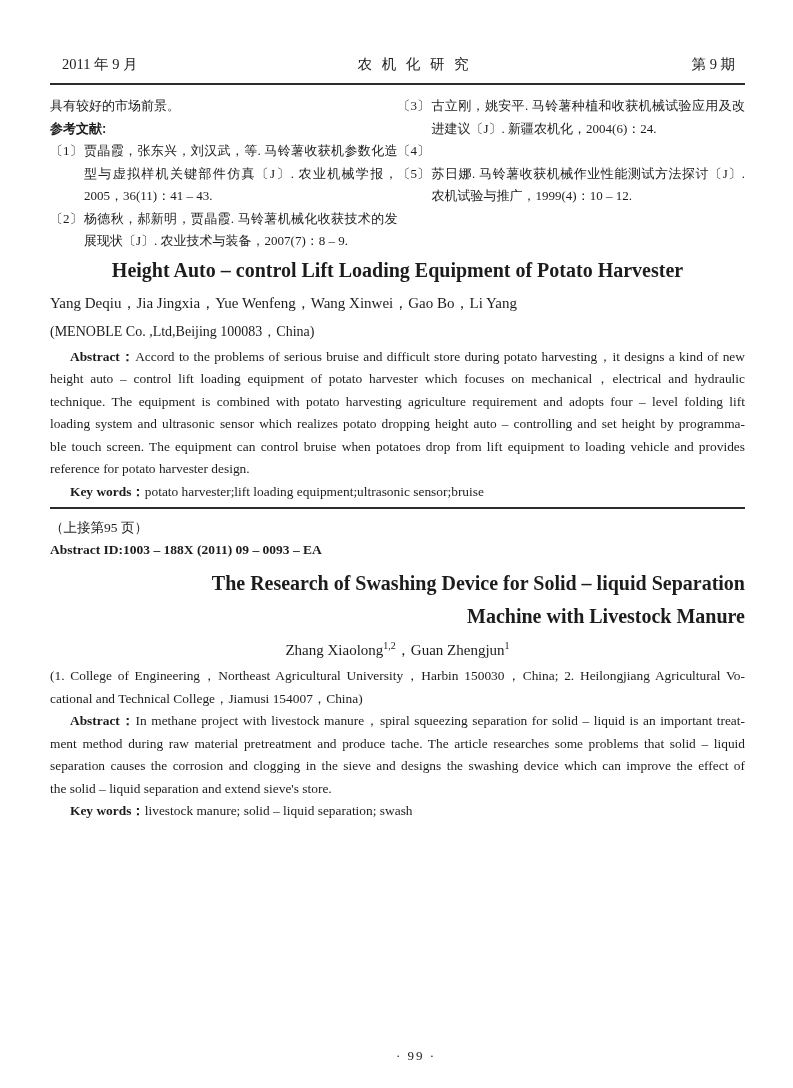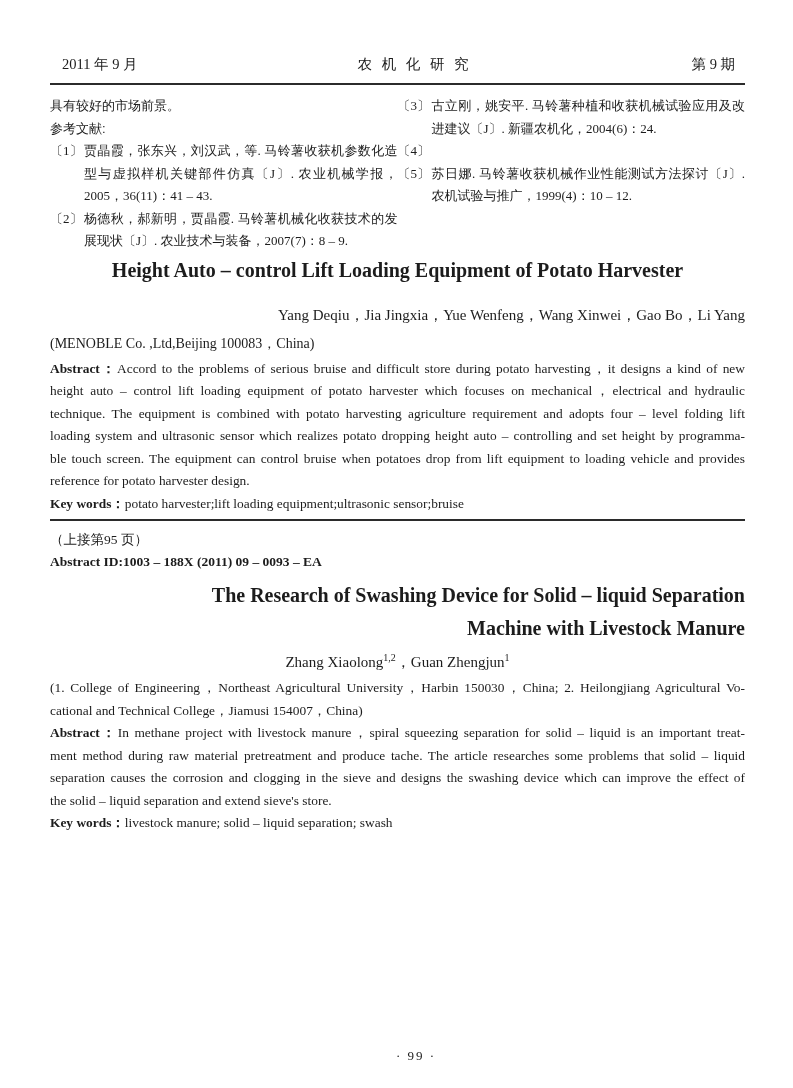--- a/index.html
+++ b/index.html
@@ -11,32 +11,32 @@
   }
   
   .hdr{display:flex;justify-content:space-between;align-items:center;
        font-size:14.5px;line-height:20px;padding:0 10px 9px 12px;
        border-bottom:2px solid #2b2b2b;}
   .hdr .journal{letter-spacing:3px;}
   
   .cols{display:flex;margin-top:10px;font-size:13px;line-height:22.5px;}
   .col{width:50%;min-width:0;}
   .intro{margin:0;}
-  .refs-heading{margin:0;font-weight:normal;font-family:"Liberation Sans","DejaVu Sans",sans-serif;}
+  .refs-heading{margin:0;font-weight:bold;font-family:"Liberation Sans","DejaVu Sans",sans-serif;}
   .ref{display:flex;}
   .ref-num{flex:none;width:34px;}
   .ref-text{flex:1;text-align:justify;}
   
   .title1{margin-top:4px;text-align:center;font-weight:bold;font-size:20px;line-height:26px;}
-  .authors1{margin-top:22px;text-align:right;font-size:15px;line-height:21px;}
+  .authors1{margin-top:10px;text-align:left;font-size:15px;line-height:21px;}
   .affil1{margin-top:8px;text-align:left;font-size:14px;line-height:20px;}
   .abstract{margin-top:4px;font-size:13.4px;line-height:22.5px;}
   .jline{text-align:justify;text-align-last:justify;}
   .plainline{text-align:left;}
-  .blabel{font-weight:bold;}
+  .blabel{font-weight:bold;margin-left:20px;}
   
   .sep{border:none;border-top:2px solid #2b2b2b;margin:4px 0 0 0;}
   
   .continued{margin-top:8px;font-size:13.5px;line-height:22px;}
   .abstract-id{font-weight:bold;font-size:13.5px;line-height:22px;}
   .title2{margin-top:6px;text-align:right;font-weight:bold;font-size:20px;line-height:33px;}
   .authors2{margin-top:2px;text-align:center;font-size:15px;line-height:21px;}
   .authors2 sup{font-size:10px;}
   .affil2{margin-top:4px;font-size:13.4px;line-height:22.5px;}
   

